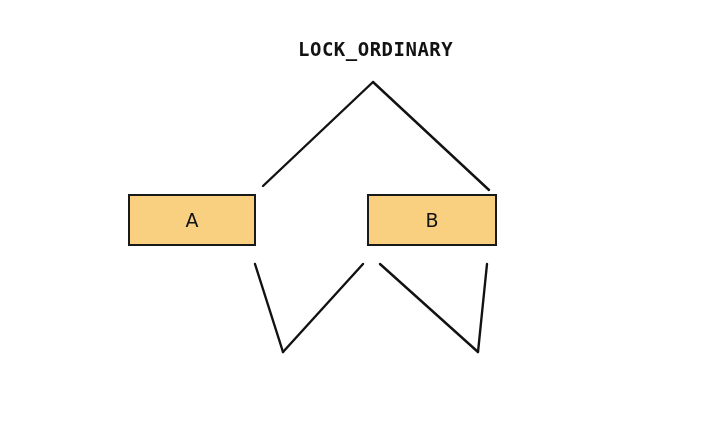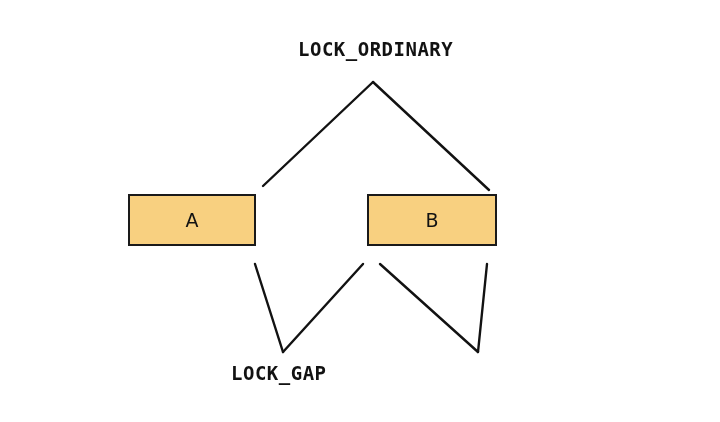--- a/index.html
+++ b/index.html
@@ -101,17 +101,16 @@
   <div class="node-label" id="label-lock-ordinary">LOCK_ORDINARY</div>
 
   <div class="box" id="box-a">
     <span class="box-text">A</span>
   </div>
 
   <div class="box" id="box-b">
     <span class="box-text">B</span>
   </div>
 
-  <div class="node-label" id="label-lock-gap">LOCK_GAP</div>
 
 
 
 </div>
 
 </body></html>

